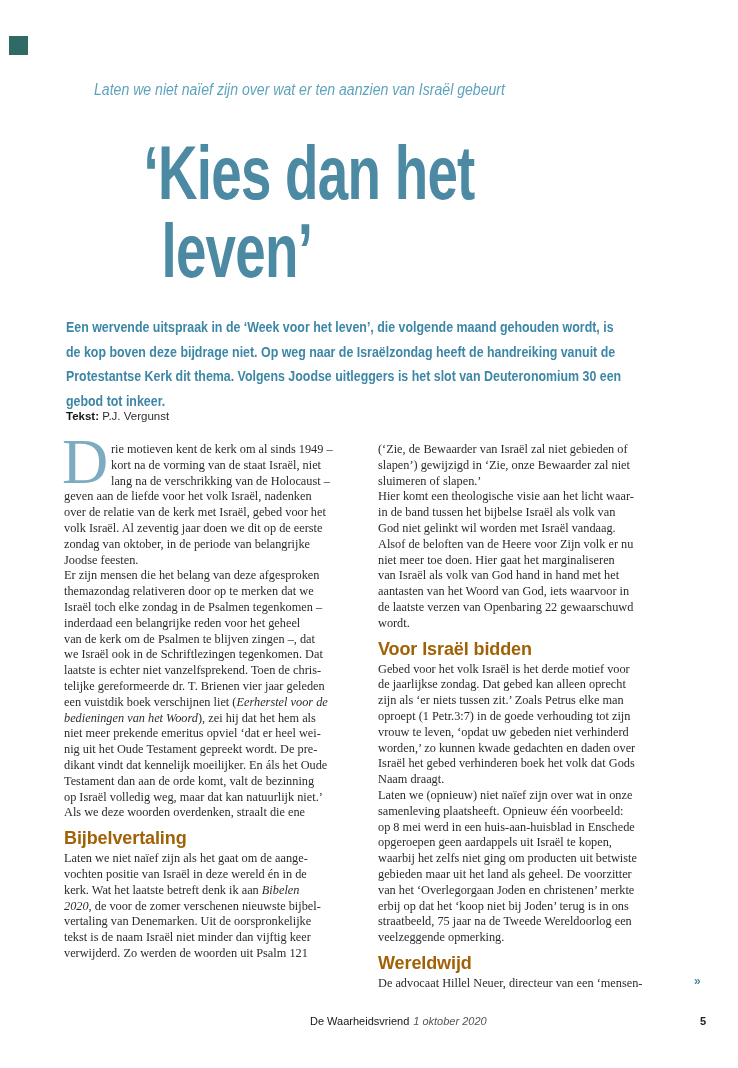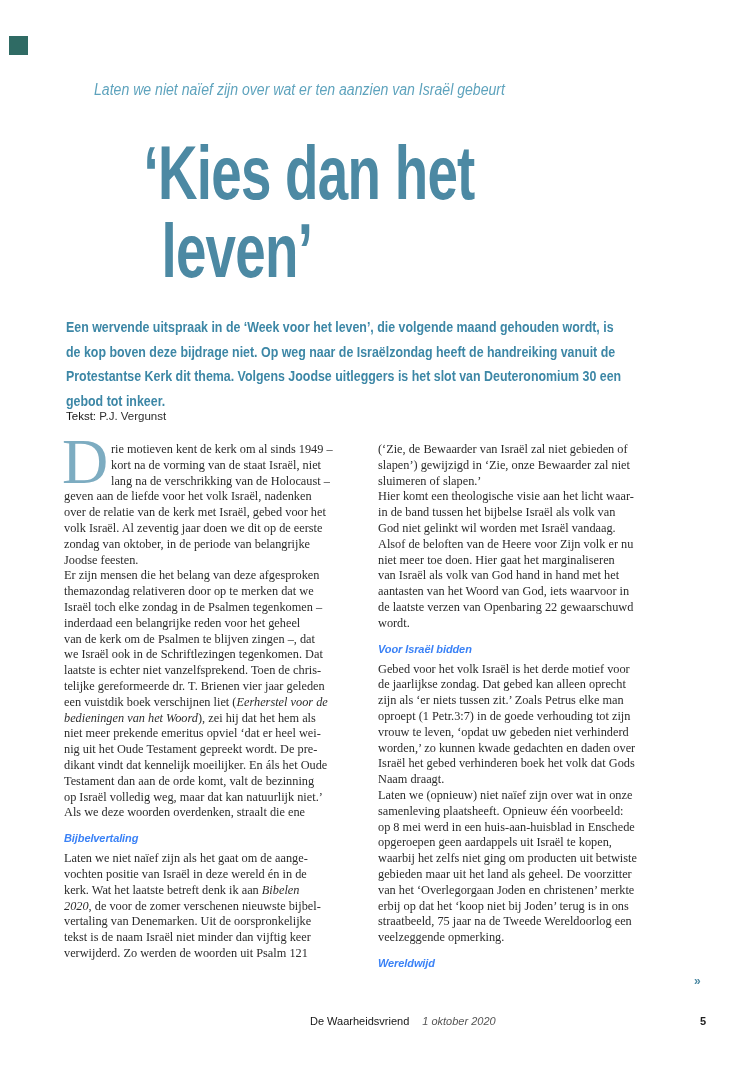--- a/index.html
+++ b/index.html
@@ -32,55 +32,55 @@
   .intro{
     position:absolute;left:66px;top:315px;
     font-weight:bold;font-size:15.5px;line-height:24.5px;
     color:#3d87a6;transform:scaleX(0.8);
   }
   .intro .line{white-space:nowrap;}
   .byline{
     position:absolute;left:66px;top:410px;
     font-size:11.5px;color:#2e2e2e;
   }
-  .byline .label{font-weight:normal;color:#161616;text-align:center;}
+  .byline .label{font-weight:bold;color:#161616;text-align:center;}
   .col{
     position:absolute;top:442px;
     font-family:"Liberation Serif",serif;
     font-size:12.3px;line-height:15.8px;color:#2b2b2b;
   }
   .col .line{white-space:nowrap;}
   .col-left{left:64px;width:300px;}
   .col-right{left:378px;width:314px;}
   .col-heading{
     font-family:"Liberation Sans",sans-serif;
-    font-style:italic;font-weight:bold;
-    font-size:11px;line-height:17px;
+    font-weight:bold;
+    font-size:18px;line-height:17px;
     letter-spacing:-0.1px;
-    color:#3b82f6;
+    color:#a16207;
     margin-top:9px;margin-bottom:4px;
   }
   .para{position:relative;}
   .para .line.dc-indent{padding-left:47px;}
   .dropcap{
     position:absolute;left:-2px;top:-5px;
     font-family:"Liberation Serif",serif;
     font-size:64px;line-height:50px;
     color:#7dacc1;
   }
   .continuation{
     position:absolute;left:694px;top:974px;
     font-size:12px;font-weight:bold;color:#4c89a3;
   }
   .footer{
     position:absolute;left:310px;top:1015px;
     font-size:11px;color:#151515;white-space:nowrap;
   }
   .footer .mag{font-weight:normal;color:#151515;}
-  .footer .date{font-style:italic;color:#555555;padding-left:13px;}
+  .footer .date{font-style:italic;color:#555555;padding-left:4px;}
   .pagenum{
     position:absolute;left:700px;top:1015px;
     font-size:11px;font-weight:bold;color:#222222;
   }
 </style>
 </head>
 <body>
 
 <div class="page">
 
@@ -181,20 +181,23 @@
         <div class="line"><span>op 8 mei werd in een huis-aan-huisblad in Enschede</span></div>
         <div class="line"><span>opgeroepen geen aardappels uit Israël te kopen,</span></div>
         <div class="line"><span>waarbij het zelfs niet ging om producten uit betwiste</span></div>
         <div class="line"><span>gebieden maar uit het land als geheel. De voorzitter</span></div>
         <div class="line"><span>van het ‘Overlegorgaan Joden en christenen’ merkte</span></div>
         <div class="line"><span>erbij op dat het ‘koop niet bij Joden’ terug is in ons</span></div>
         <div class="line"><span>straatbeeld, 75 jaar na de Tweede Wereldoorlog een</span></div>
         <div class="line"><span>veelzeggende opmerking.</span></div>
       </div>
       <div class="col-heading">Wereldwijd</div>
+      <div class="para">
+        <div class="line"><span>De advocaat Hillel Neuer, directeur van een ‘mensen-</span></div>
+      </div>
     </div>
 
   <div class="continuation">»</div>
 
   <div class="footer">
     <span class="mag">De Waarheidsvriend</span><span class="date">1 oktober 2020</span>
   </div>
 
   <div class="pagenum">5</div>
 

